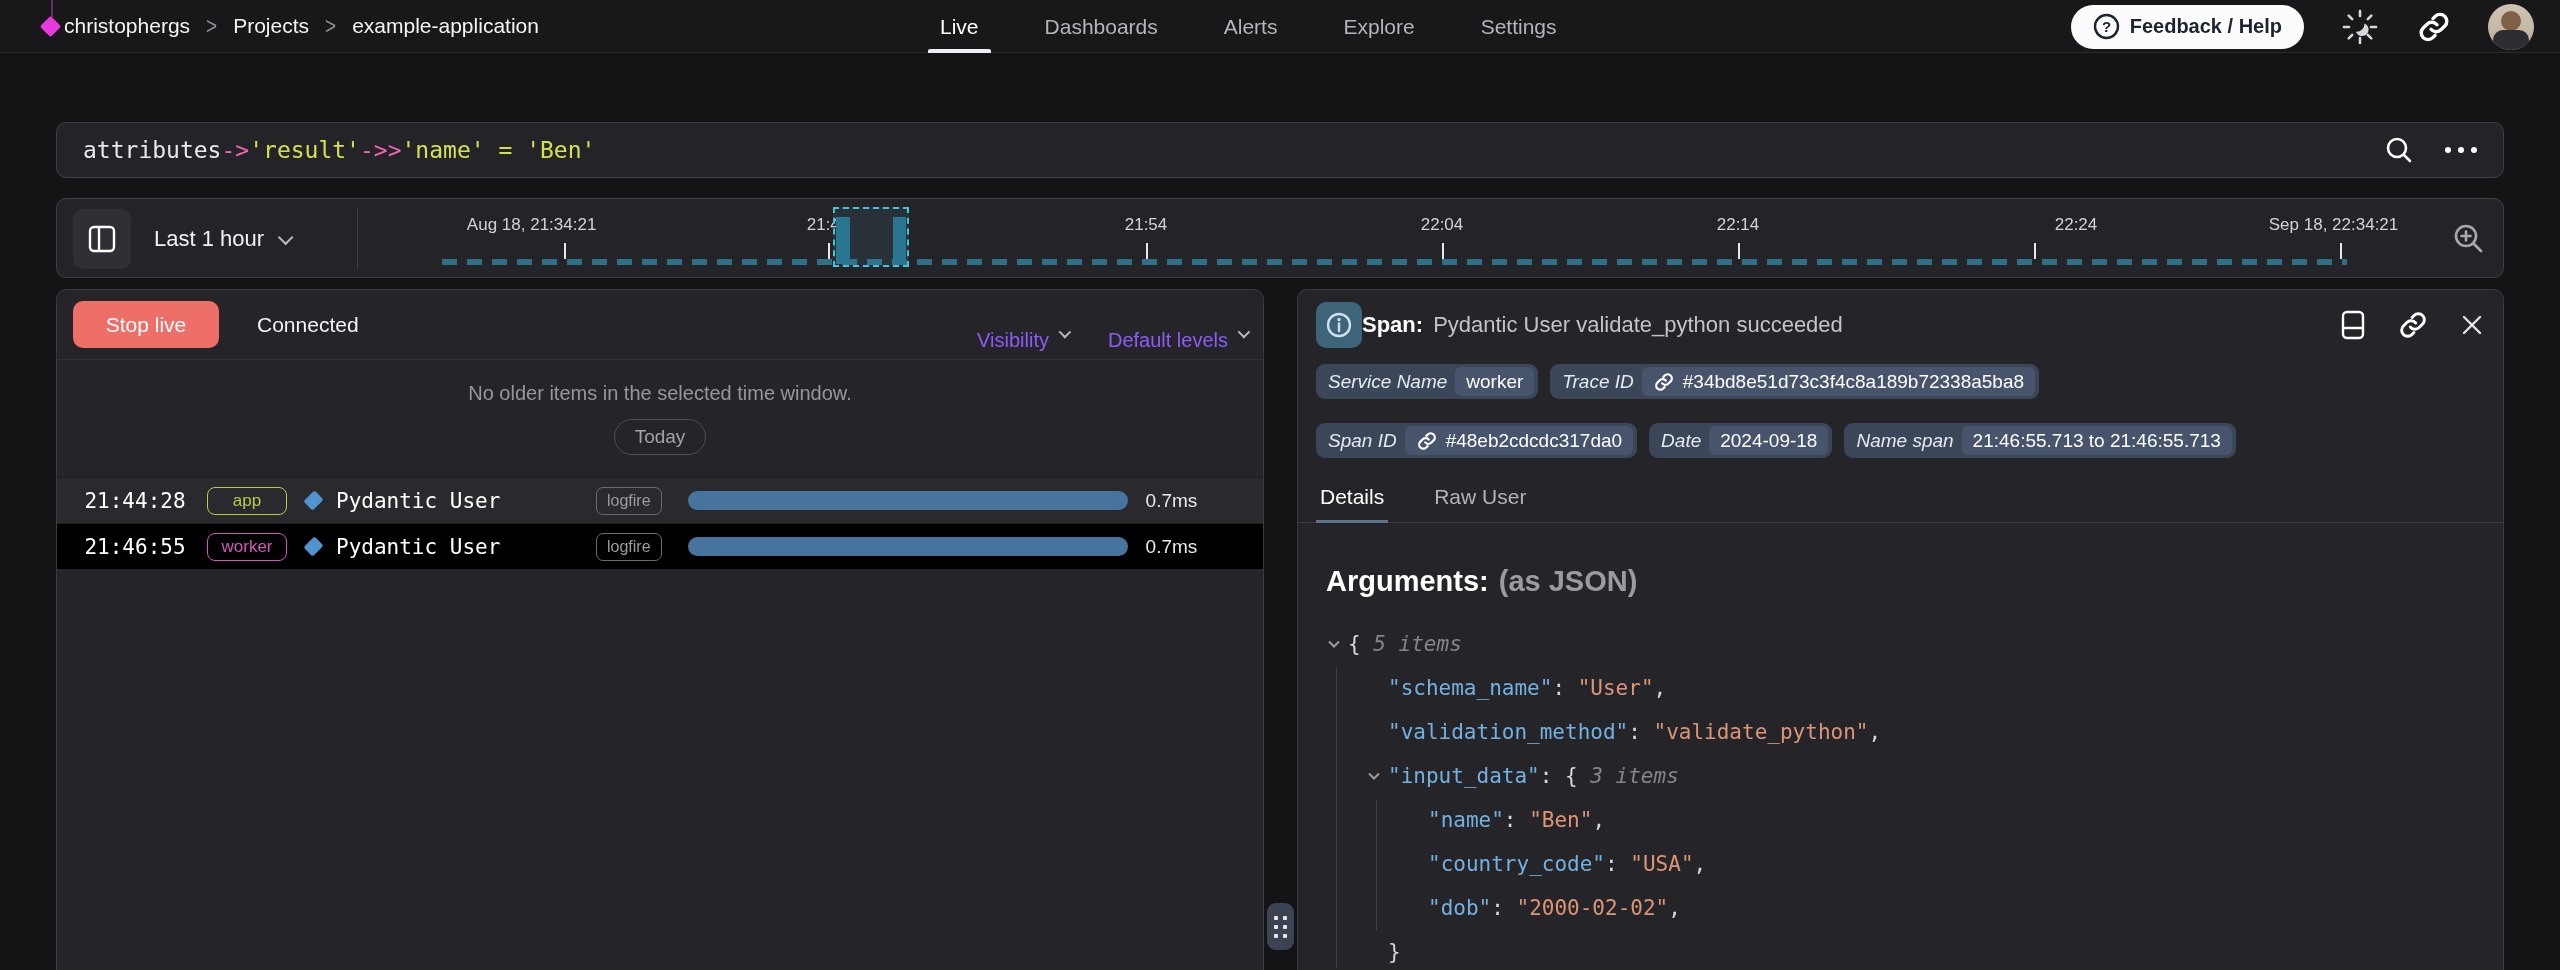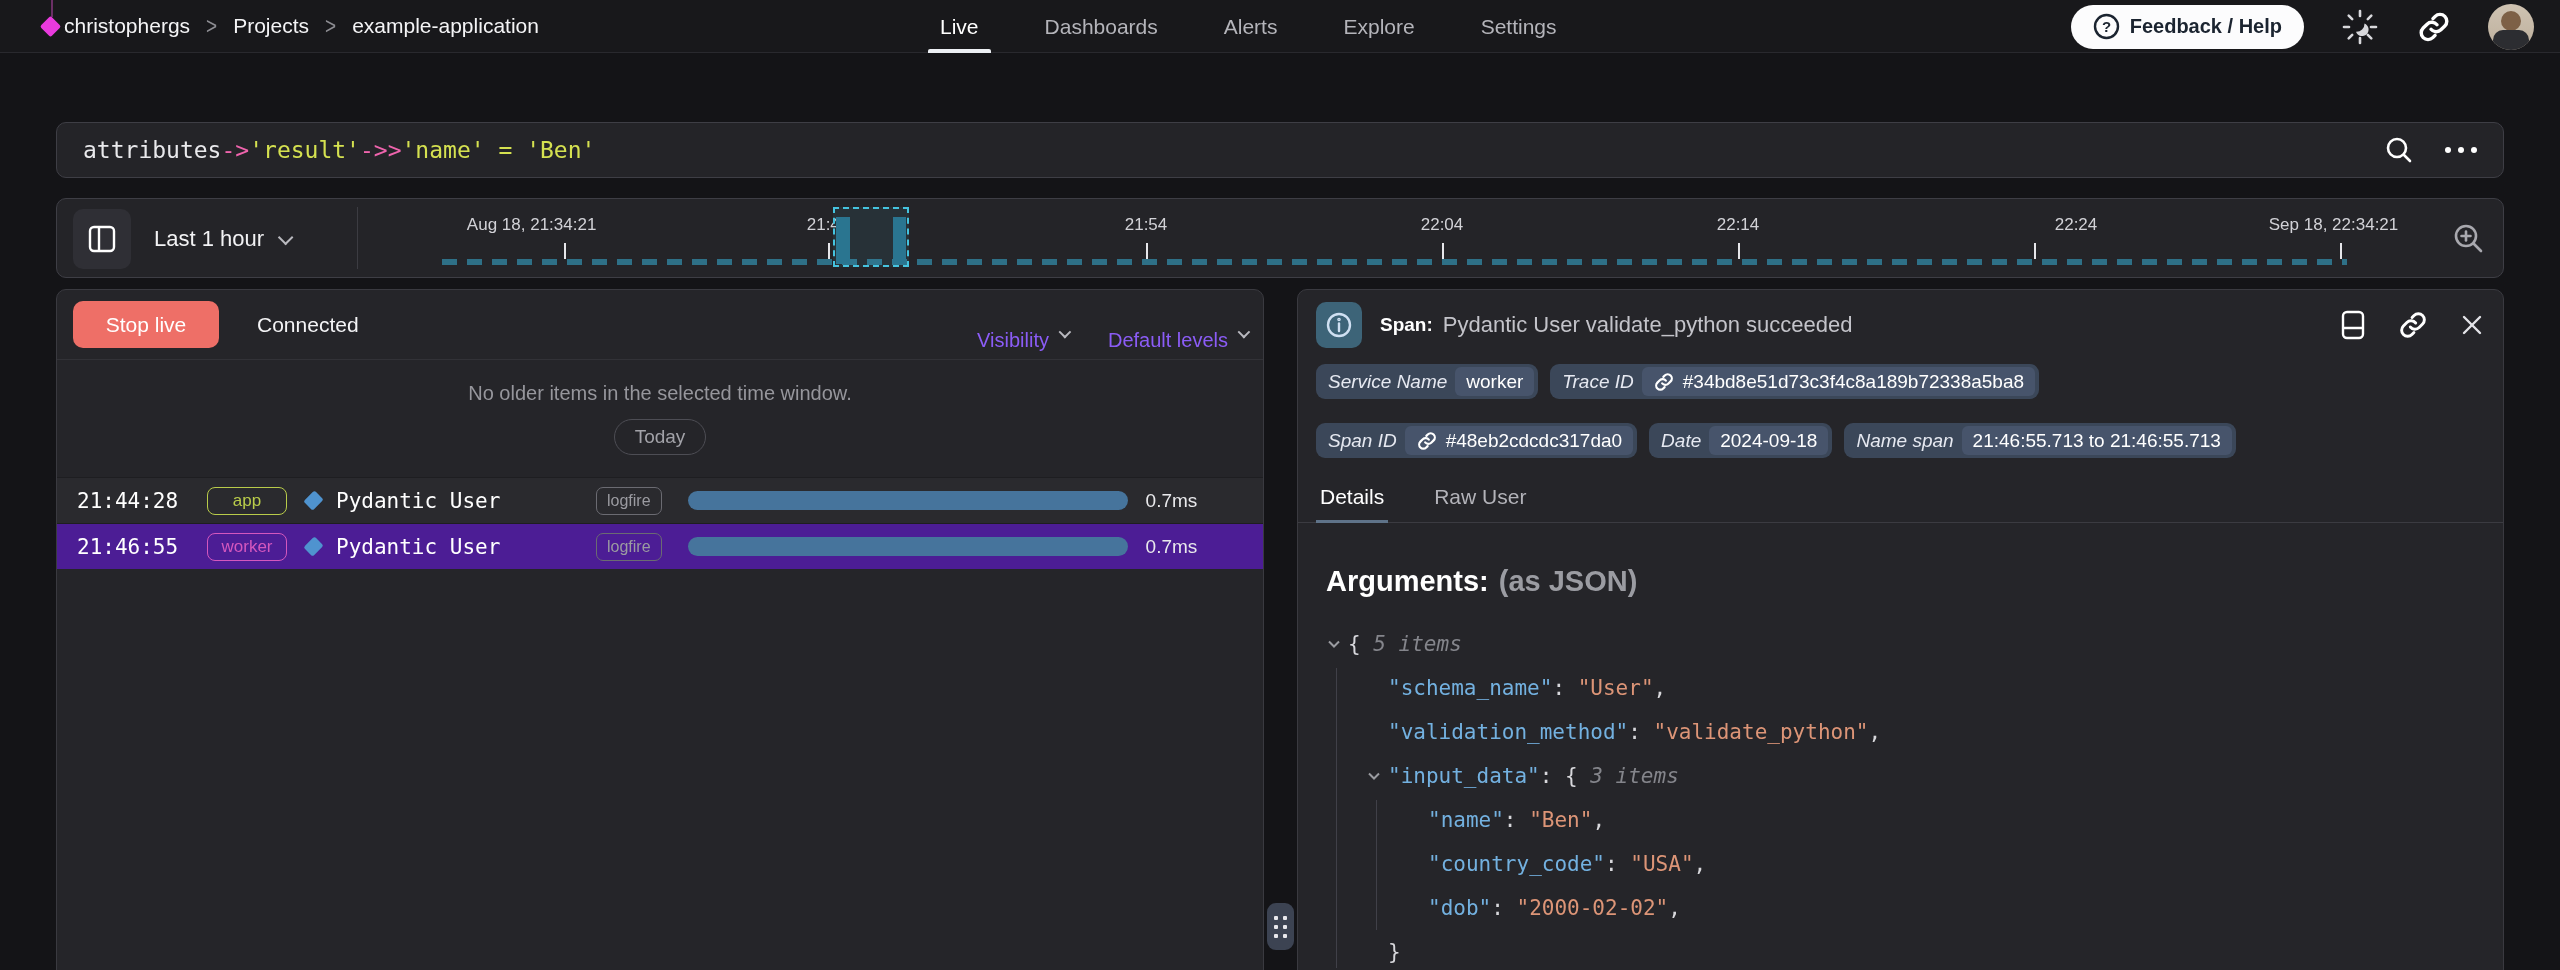--- a/index.html
+++ b/index.html
@@ -127,43 +127,43 @@
   .today-pill {
     border:1px solid #4d4d54; background:transparent; color:#a2a2a8;
     border-radius:18px; padding:6px 20px; font-size:19px; font-family:"Liberation Sans",sans-serif;
   }
   .rows { margin-top:22px; }
   .log-row {
     height:46px; display:flex; align-items:center; padding:0 20px;
     border-top:1px solid #1e1e21; background:#2a2a2e;
     font-family:"DejaVu Sans Mono", monospace;
   }
-  .log-row.selected { background:#4c1d95; }
-  .lr-time { font-size:21px; color:#ffffff; width:116px; }
+  .log-row.selected { background:#000000; }
+  .lr-time { font-size:21px; color:#ffffff; width:116px;text-align:center; }
   .tag-badge {
     margin-left:14px; width:80px; height:28px; border-radius:8px;
     display:flex; align-items:center; justify-content:center;
     font-family:"Liberation Sans",sans-serif; font-size:17px; border:1.5px solid currentColor;
   }
   .lr-diamond { margin-left:20px; width:13px; height:13px; background:#4f93cf; transform:rotate(45deg) scaleY(1.2); border-radius:2px; }
   .lr-title { margin-left:16px; font-size:21px; color:#ffffff; width:212px; }
   .scope-badge {
     margin-left:48px; border:1px solid #6b6b72; color:#9b9ba1; border-radius:7px;
     font-family:"Liberation Sans",sans-serif; font-size:16px; padding:4px 10px;
   }
   .lr-bar { margin-left:26px; width:440px; height:19px; border-radius:10px; background:#46749c; }
   .lr-duration { margin-left:18px; font-family:"Liberation Sans",sans-serif; font-size:19px; color:#e9e9ec; }
 
   
   .rp-header { height:70px; display:flex; align-items:center; padding:0 18px; }
   .info-chip {
     width:46px; height:46px; border-radius:10px; background:#3d6478;
     display:flex; align-items:center; justify-content:center;
   }
-  .rp-kind { margin-left:18px; font-size:19px; font-weight:700; color:#ffffff; }
+  .rp-kind { margin-left:0; font-size:22px; font-weight:700; color:#ffffff; }
   .rp-title { margin-left:10px; font-size:22px; color:#c3c3c9; }
   .rp-icons { margin-left:auto; display:flex; align-items:center; gap:30px; }
   .icon-btn { background:none; border:none; padding:0; }
 
   .rp-badges { display:flex; flex-wrap:wrap; gap:12px; padding:4px 18px 0 18px; }
   .badge { background:#3b4759; border-radius:9px; height:35px; display:flex; align-items:center; padding:0 4px 0 12px; }
   .badge-label { font-style:italic; font-size:19px; color:#e6e9f1; }
   .badge-value {
     margin-left:8px; background:#47546b; border-radius:6px; height:29px;
     display:flex; align-items:center; gap:8px; padding:0 11px; font-size:19px; color:#ffffff;

